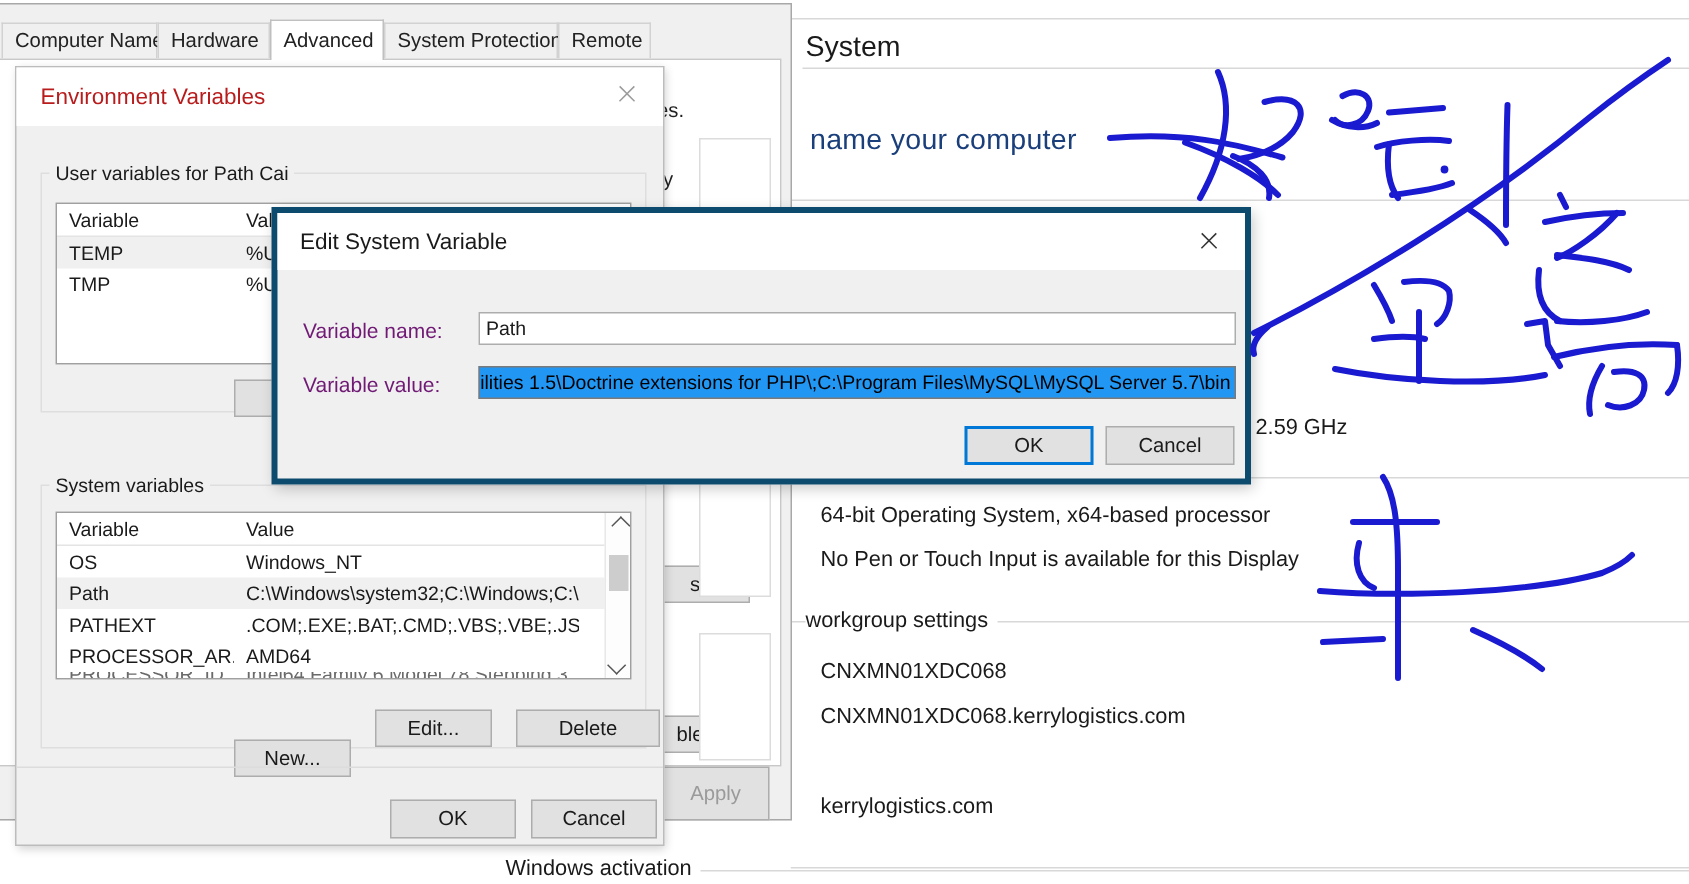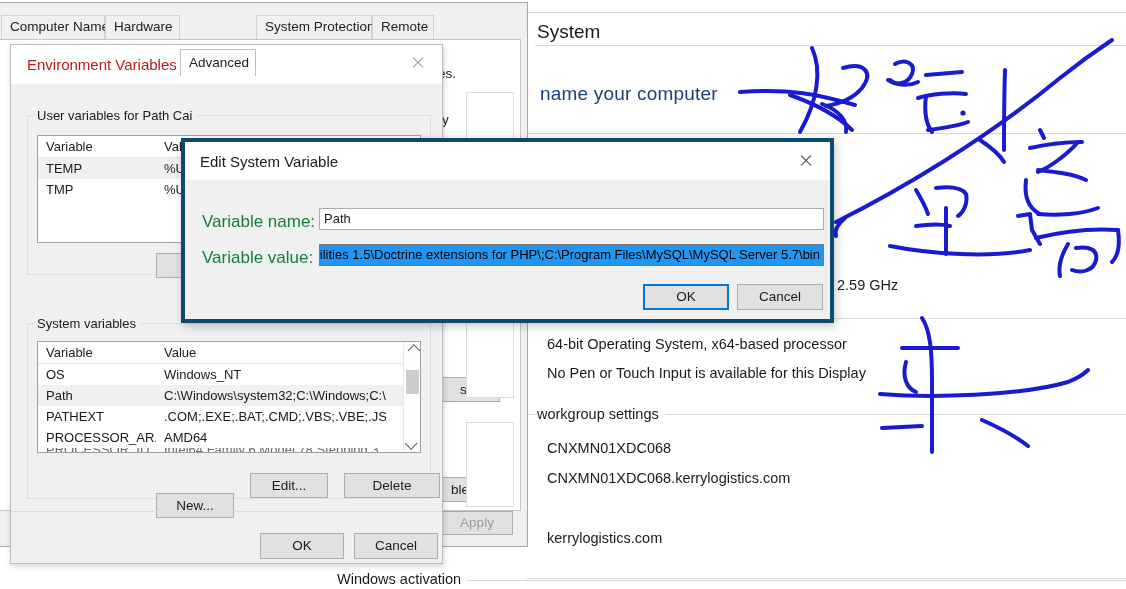--- a/index.html
+++ b/index.html
@@ -84,21 +84,20 @@
     white-space: nowrap;
   }
   .tab.active {
     top: 0px;
     height: 27px;
     background: #ffffff;
     border: 1px solid #c0c0c0;
     border-bottom: none;
     padding-top: 5px;
     z-index: 3;
-    margin-top: 36px;
   }
   .tabpage {
     position: absolute;
     left: 8px; top: 36px;
     width: 524px; height: 472px;
     background: #ffffff;
     border: 1px solid #c8c8c8;
   }
   .sp-text {
     position: absolute;
@@ -250,22 +249,22 @@
     font-size: 15px; color: #1a1a1a;
     white-space: nowrap;
   }
   #editvar .closebtn {
     position: absolute; right: 3px; top: 3px;
     width: 44px; height: 30px;
     display: flex; align-items: center; justify-content: center;
   }
   .ev-label {
     position: absolute;
-    font-size: 17px;
-    color: #15803d;
+    font-size: 14px;
+    color: #701a75;
     white-space: nowrap;
   }
   .ev-input {
     position: absolute;
     height: 22px;
     background: #ffffff;
     border: 1px solid #adadad;
     font-size: 13px;
     color: #1a1a1a;
     padding: 2px 3px 0 4px;
@@ -341,21 +340,21 @@
       <div class="sp-group" style="left:468px; top:52px; width:48px; height:62px;"></div>
       <div class="sp-text" style="left:444px; top:72px;">y</div>
 
       <div class="winbtn" style="left:440px; top:337px; width:62px; height:25px;">s...</div>
       <div class="sp-group" style="left:468px; top:228px; width:48px; height:130px;"></div>
 
       <div class="winbtn" style="left:430px; top:437px; width:82px; height:25px;">bles...</div>
       <div class="sp-group" style="left:468px; top:382px; width:48px; height:85px;"></div>
     </div>
 
-    <div class="winbtn disabled" style="left:452px; top:508px; width:72px; height:24px;">Apply</div>
+    <div class="winbtn disabled" style="left:452px; top:508px; width:72px; height:36px;">Apply</div>
   </div>
 
   <div id="envvars">
 
     <div class="titlebar">
       <div class="title">Environment Variables</div>
       <div class="closebtn">
         <span class="xglyph"></span>
       </div>
     </div>

